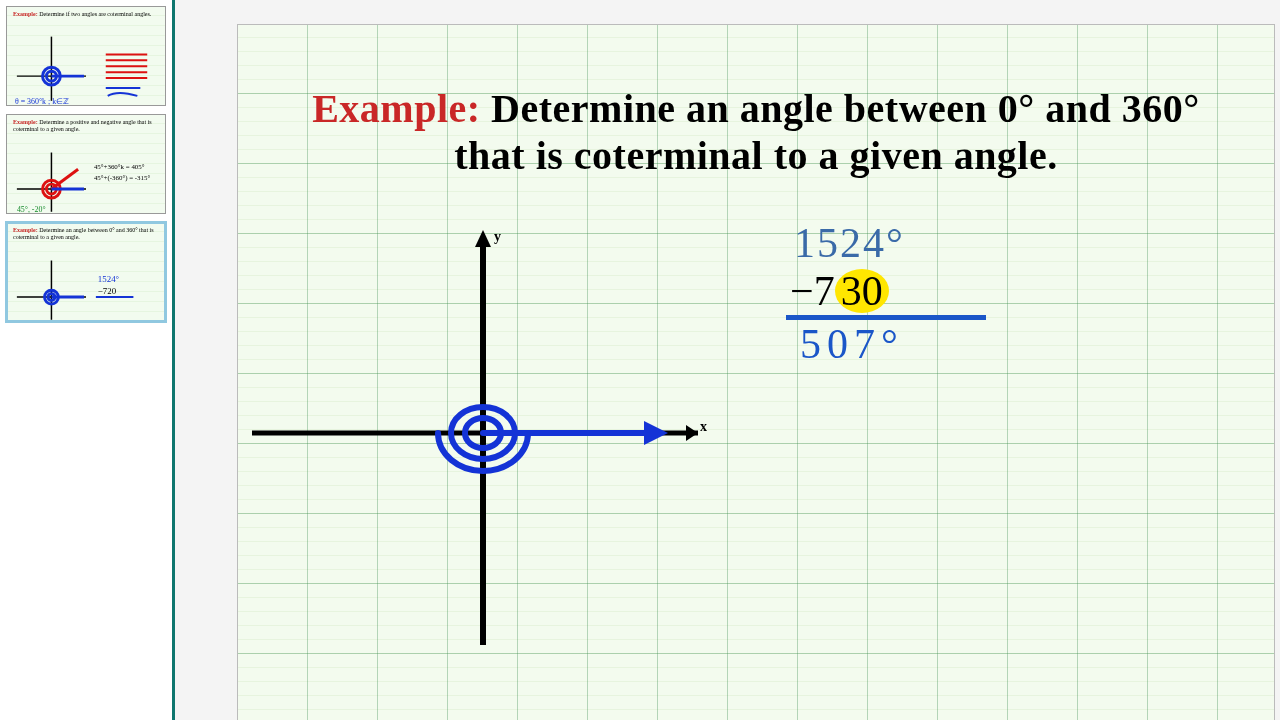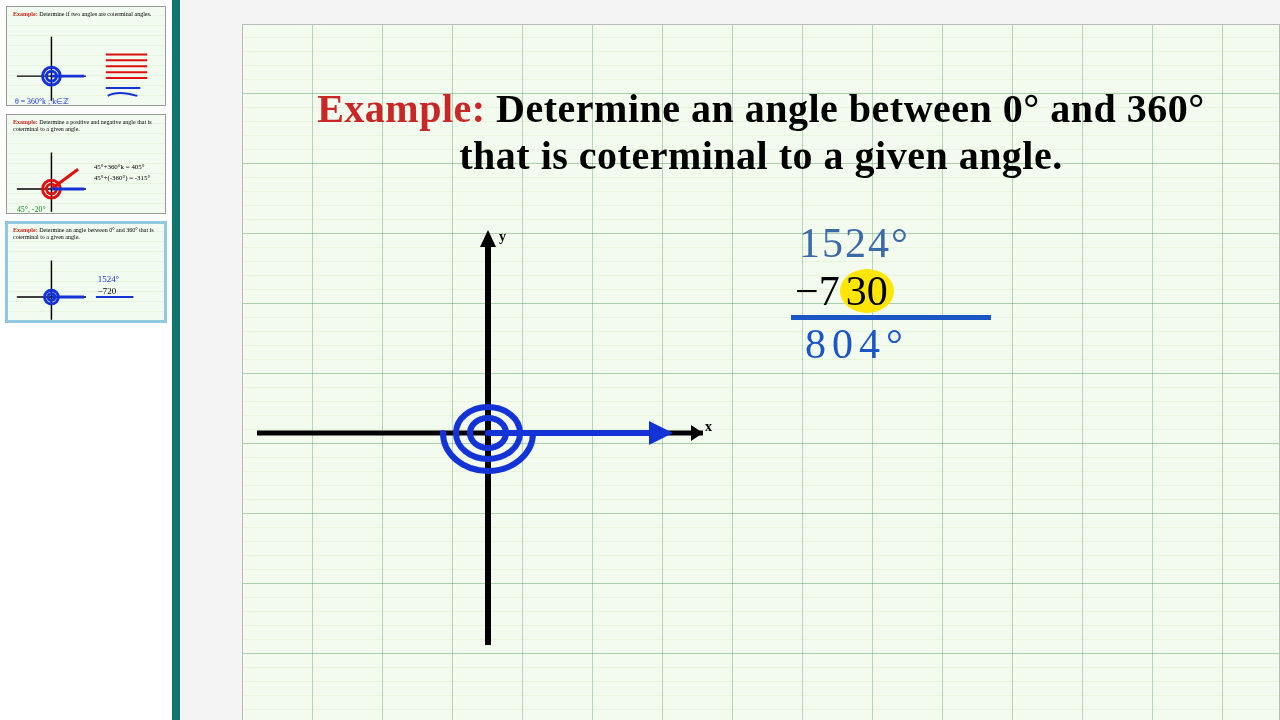--- a/index.html
+++ b/index.html
@@ -3,21 +3,21 @@
 <meta charset="utf-8">
 <style>
   * { box-sizing: border-box; margin: 0; padding: 0; }
   html, body { width: 1280px; height: 720px; overflow: hidden; font-family: "Times New Roman", serif; background: #fff; }
 
   .app { display: flex; width: 1280px; height: 720px; background: #f4f4f4; }
 
   
   .sidebar {
     width: 180px; height: 720px;
-    border-right: 8px solid #0f766e;
+    border-right: 3px solid #0f766e;
     background: #ffffff;
     padding: 6px;
     display: flex; flex-direction: column; gap: 8px;
   }
   .thumb {
     width: 160px; height: 100px;
     border: 1px solid #999;
     background:
       repeating-linear-gradient(0deg, #f2fbef 0 9px, #e6f5e0 9px 10px),
       repeating-linear-gradient(90deg, transparent 0 9px, #e6f5e0 9px 10px);
@@ -173,19 +173,19 @@
       </svg>
       <span class="axis-label" style="left:256px; top:204px;">y</span>
       <span class="axis-label" style="left:462px; top:394px;">x</span>
 
       <div class="mathcol">
         <div class="mathline l1">1524°</div>
         <div class="mathline l2">
           <span>−7</span><span class="hl">30</span>
         </div>
         <hr class="hr-blue">
-        <div class="mathline l3">804°</div>
+        <div class="mathline l3">507°</div>
       </div>
 
     </div>
   </div>
 
 </div>
 
 </body></html>

